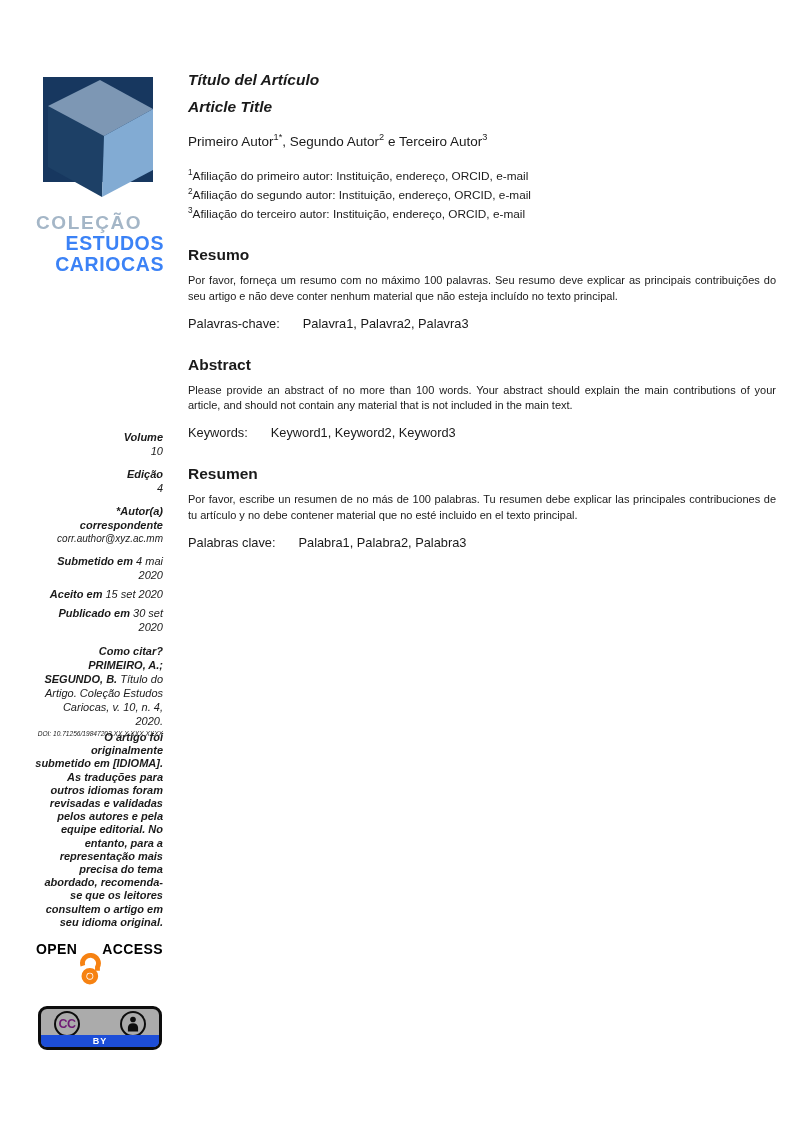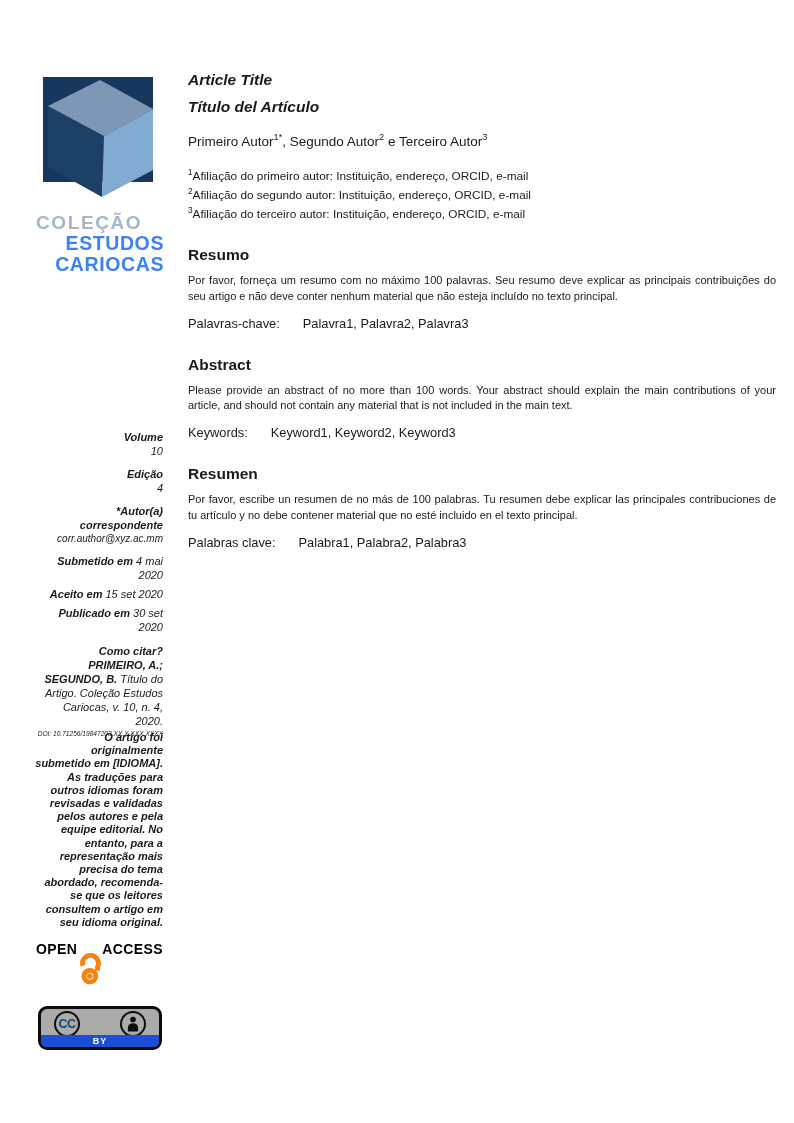--- a/index.html
+++ b/index.html
@@ -47,21 +47,21 @@
 
   .cc-badge {
     position:absolute; left:38px; top:1006px; width:124px; height:44px;
     background:#ababab; border:3px solid #0d0d0d; border-radius:9px;
   }
   .cc-circles { display:flex; justify-content:space-between; padding:2px 13px 0 13px; }
   .cc-circle {
     width:26px; height:26px; border:2.6px solid #0d0d0d; border-radius:50%;
     display:flex; align-items:center; justify-content:center;
   }
-  .cc-circle-label { font-weight:bold; font-size:12.5px; color:#0c4a6e; letter-spacing:-0.5px; }
+  .cc-circle-label { font-weight:bold; font-size:12.5px; color:#701a75; letter-spacing:-0.5px; }
   .cc-strip {
     position:absolute; left:0; right:0; bottom:0; height:12px;
     background:#1d4ed8; color:#ffffff; text-align:center;
     font-size:9px; font-weight:bold; line-height:12px; letter-spacing:1px;
     border-radius:0 0 5px 5px;
   }
 
   
   .main-col { position:absolute; left:188px; top:70px; width:588px; }
   .title-pt { margin:0 0 8px 0; font-size:17.5px; font-weight:bold; line-height:21px; }
@@ -137,22 +137,22 @@
         <svg width="20" height="20" viewBox="0 0 24 24" xmlns="http://www.w3.org/2000/svg">
           <circle cx="12" cy="6.6" r="3.4" fill="#0d0d0d"></circle>
           <path d="M 12 11 c -4.1 0 -6.1 2.5 -6.1 5.5 V 21 h 12.2 v -4.5 c 0 -3 -2 -5.5 -6.1 -5.5 z" fill="#0d0d0d"></path>
         </svg>
       </div>
     </div>
     <div class="cc-strip">BY</div>
   </div>
 
   <div class="main-col">
+    <div class="subtitle">Título del Artículo</div>
     <div class="subtitle">Article Title</div>
-    <div class="subtitle">Título del Artículo</div>
 
     <p class="authors"><span>Primeiro Autor</span><sup>1*</sup><span>, </span><span>Segundo Autor</span><sup>2</sup><span> e </span><span>Terceiro Autor</span><sup>3</sup></p>
 
     <div class="affils">
       <div class="affil"><sup>1</sup><span>Afiliação do primeiro autor: Instituição, endereço, ORCID, e-mail</span></div>
       <div class="affil"><sup>2</sup><span>Afiliação do segundo autor: Instituição, endereço, ORCID, e-mail</span></div>
       <div class="affil"><sup>3</sup><span>Afiliação do terceiro autor: Instituição, endereço, ORCID, e-mail</span></div>
     </div>
 
     <h2 class="section-heading">Resumo</h2>

